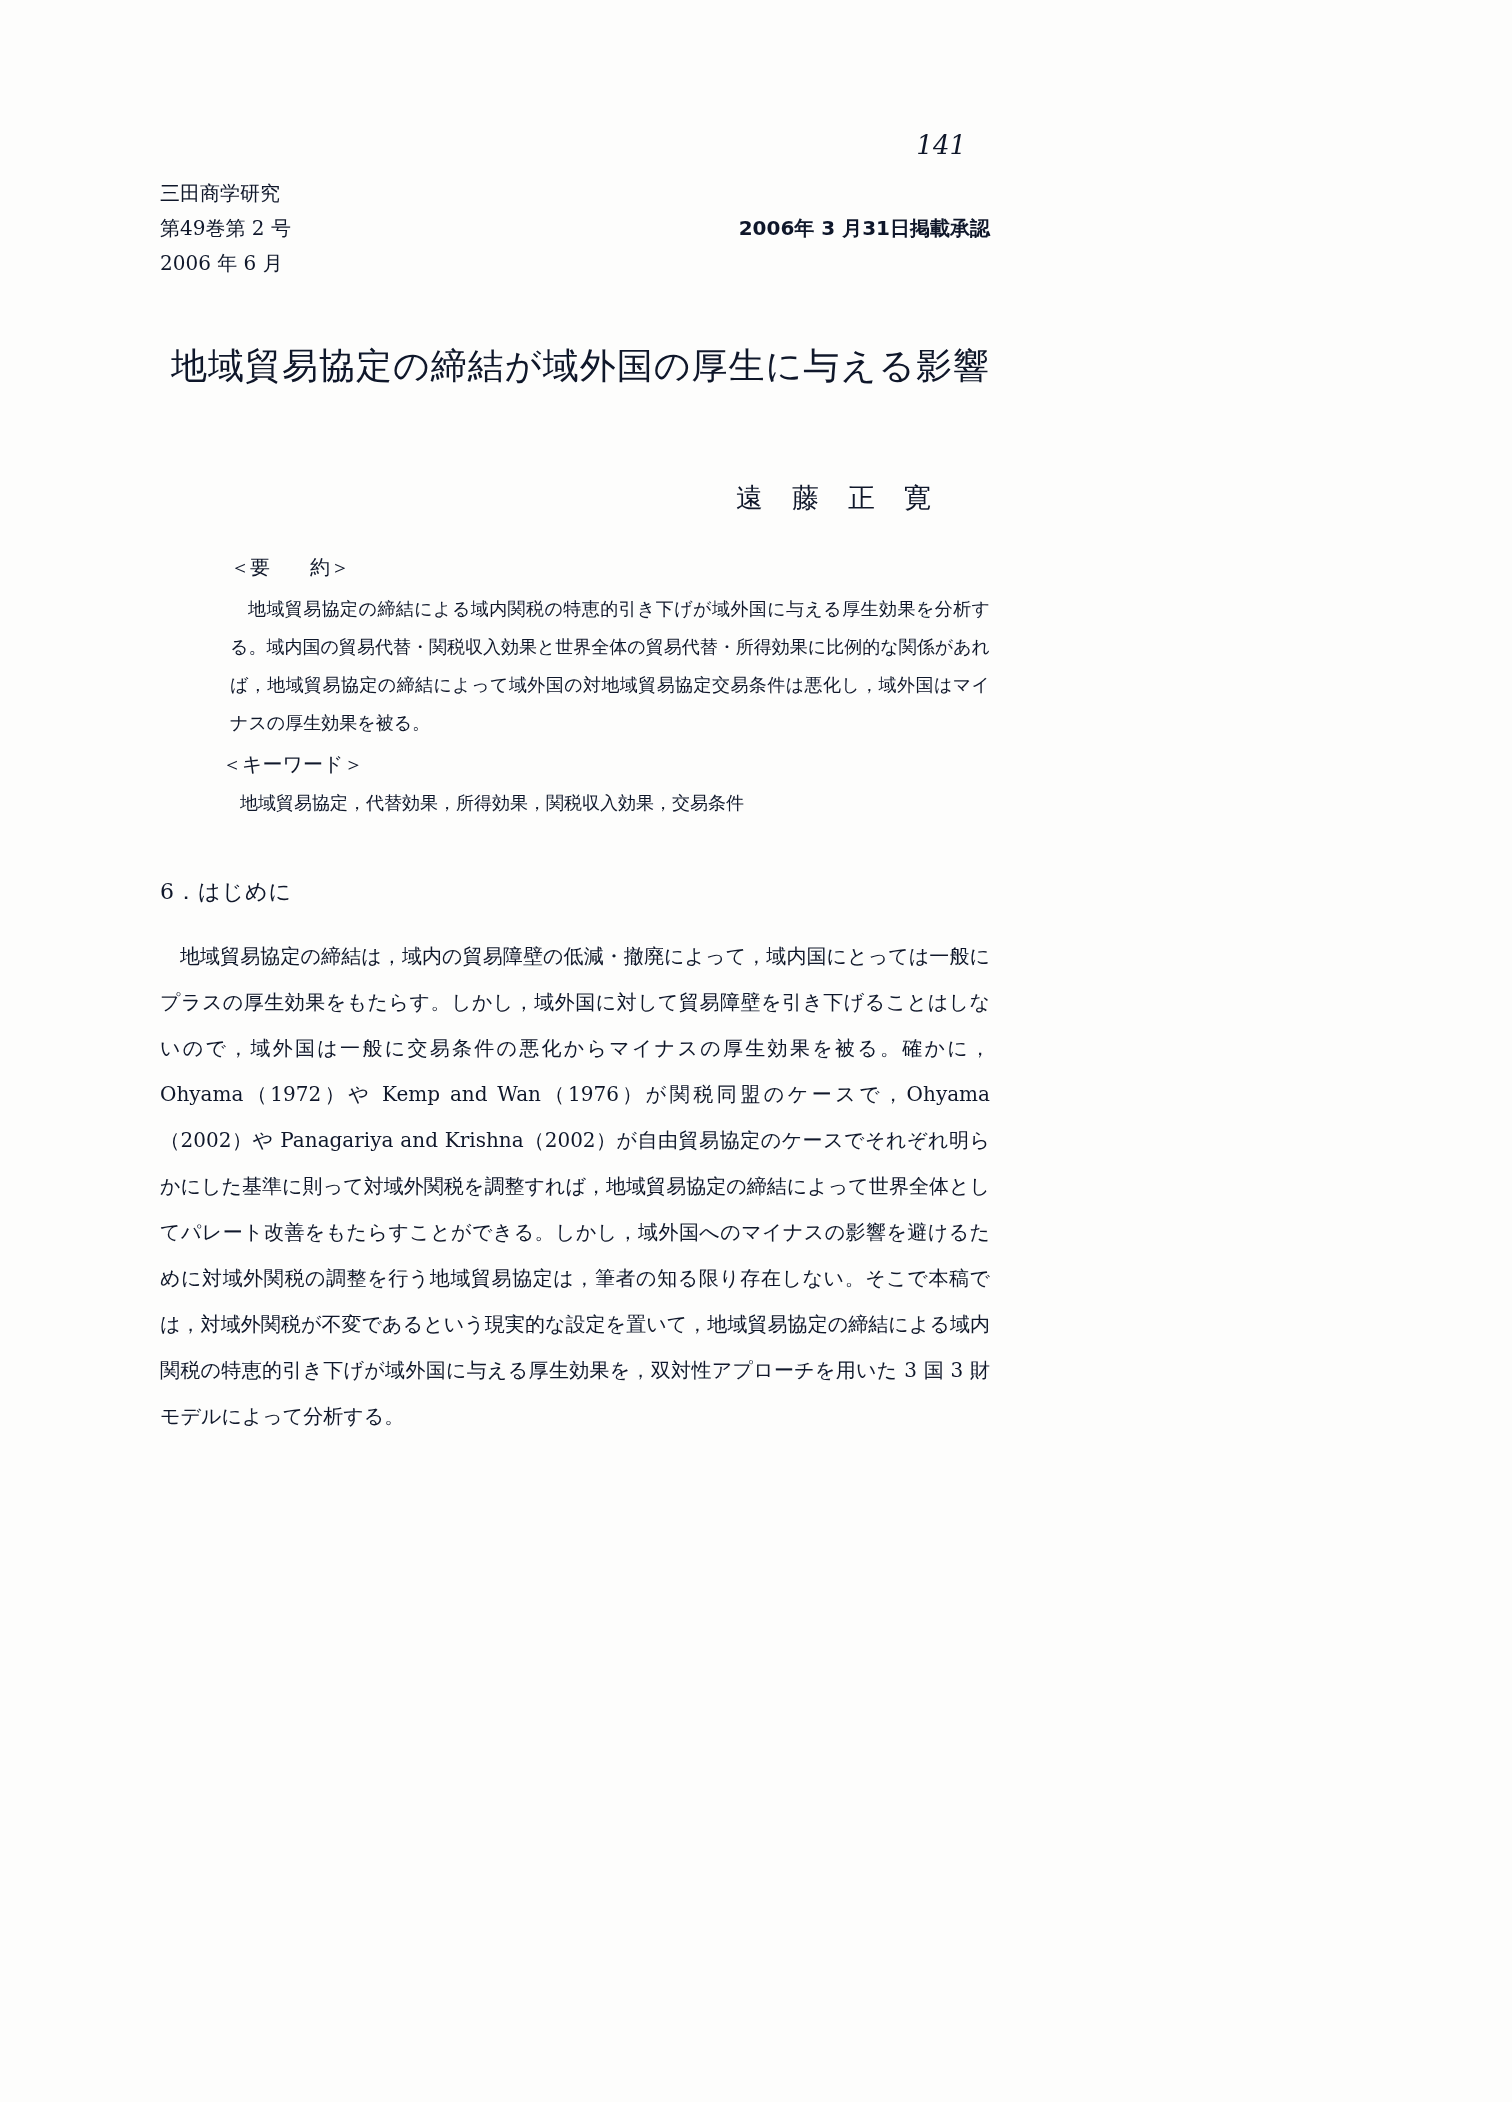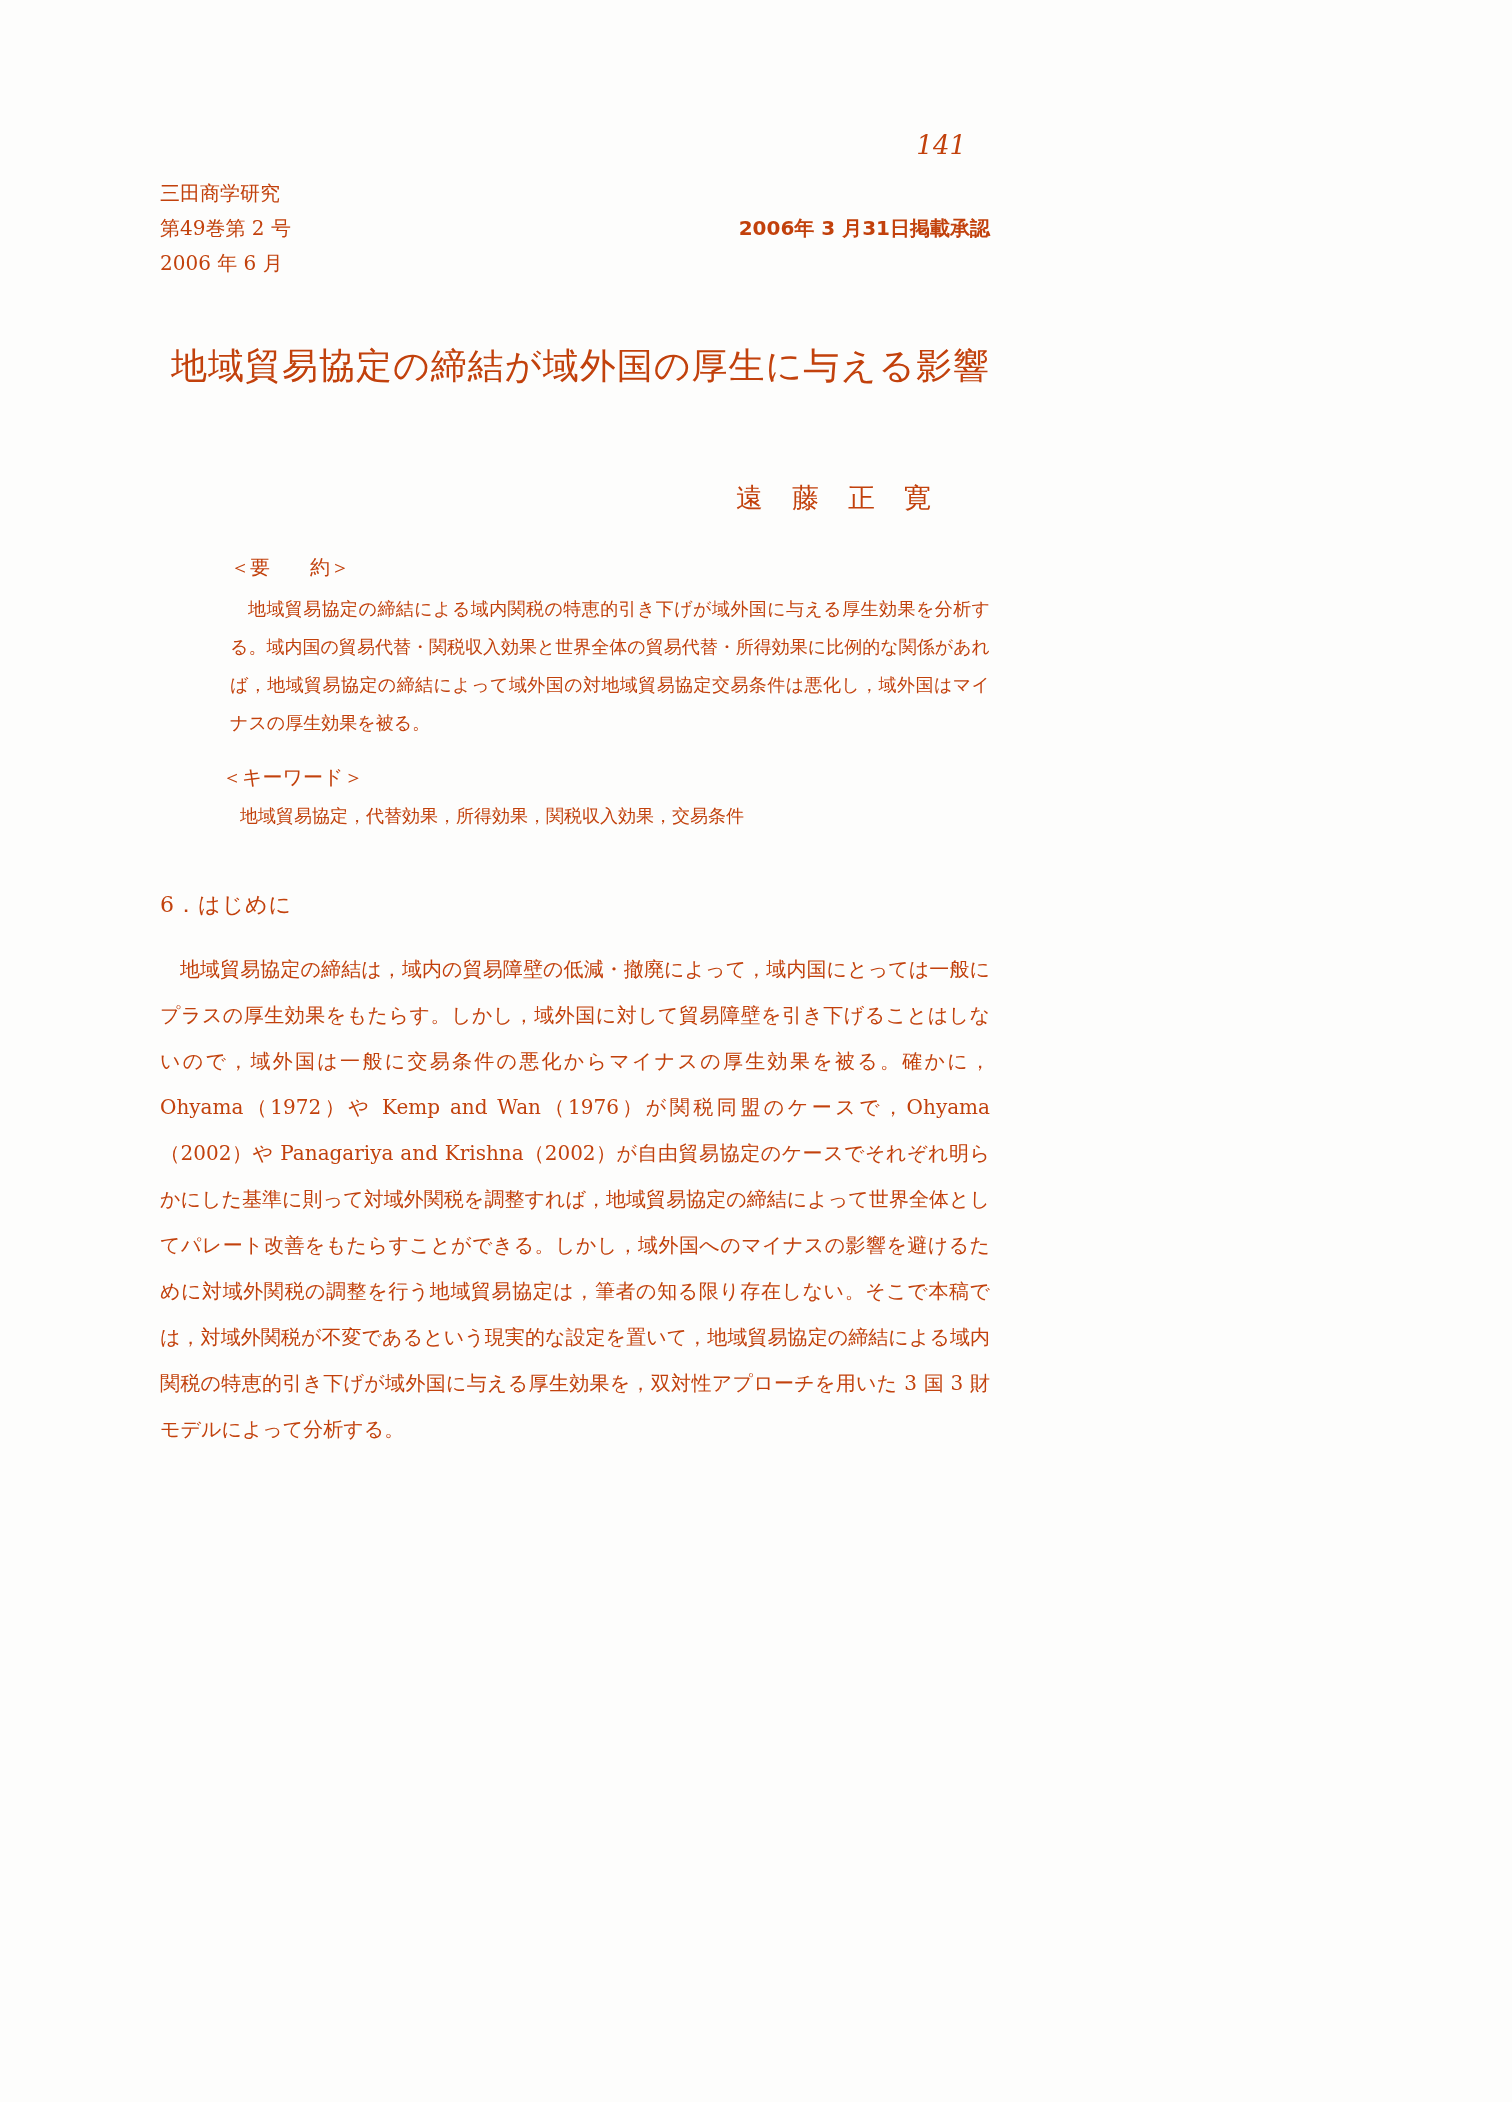--- a/index.html
+++ b/index.html
@@ -6,21 +6,21 @@
       margin: 0;
       padding: 0;
       background: #e9e9e9;
     }
     .page {
       position: relative;
       width: 1512px;
       height: 2102px;
       margin: 0 auto;
       background: #fdfdfc;
-      color: #c2410c;
+      color: #0f172a;
       font-family: "DejaVu Serif", "Liberation Serif", serif;
       overflow: hidden;
     }
     .content {
       position: absolute;
       left: 160px;
       top: 0;
       width: 830px;
     }
     .page-number {
@@ -56,21 +56,21 @@
       line-height: 1.3;
     }
     .author {
       margin-top: 90px;
       text-align: right;
       padding-right: 58px;
       font-size: 27px;
       letter-spacing: 1px;
     }
     .abstract { margin: 36px 0 0 70px; }
-    .keywords { margin: 20px 0 0 62px; }
+    .keywords { margin: 7px 0 0 62px; }
     .block-heading {
       font-size: 20px;
       line-height: 30px;
     }
     .block-body {
       margin: 8px 0 0;
       font-size: 18px;
       line-height: 38px;
       text-indent: 1em;
       text-align: justify;

